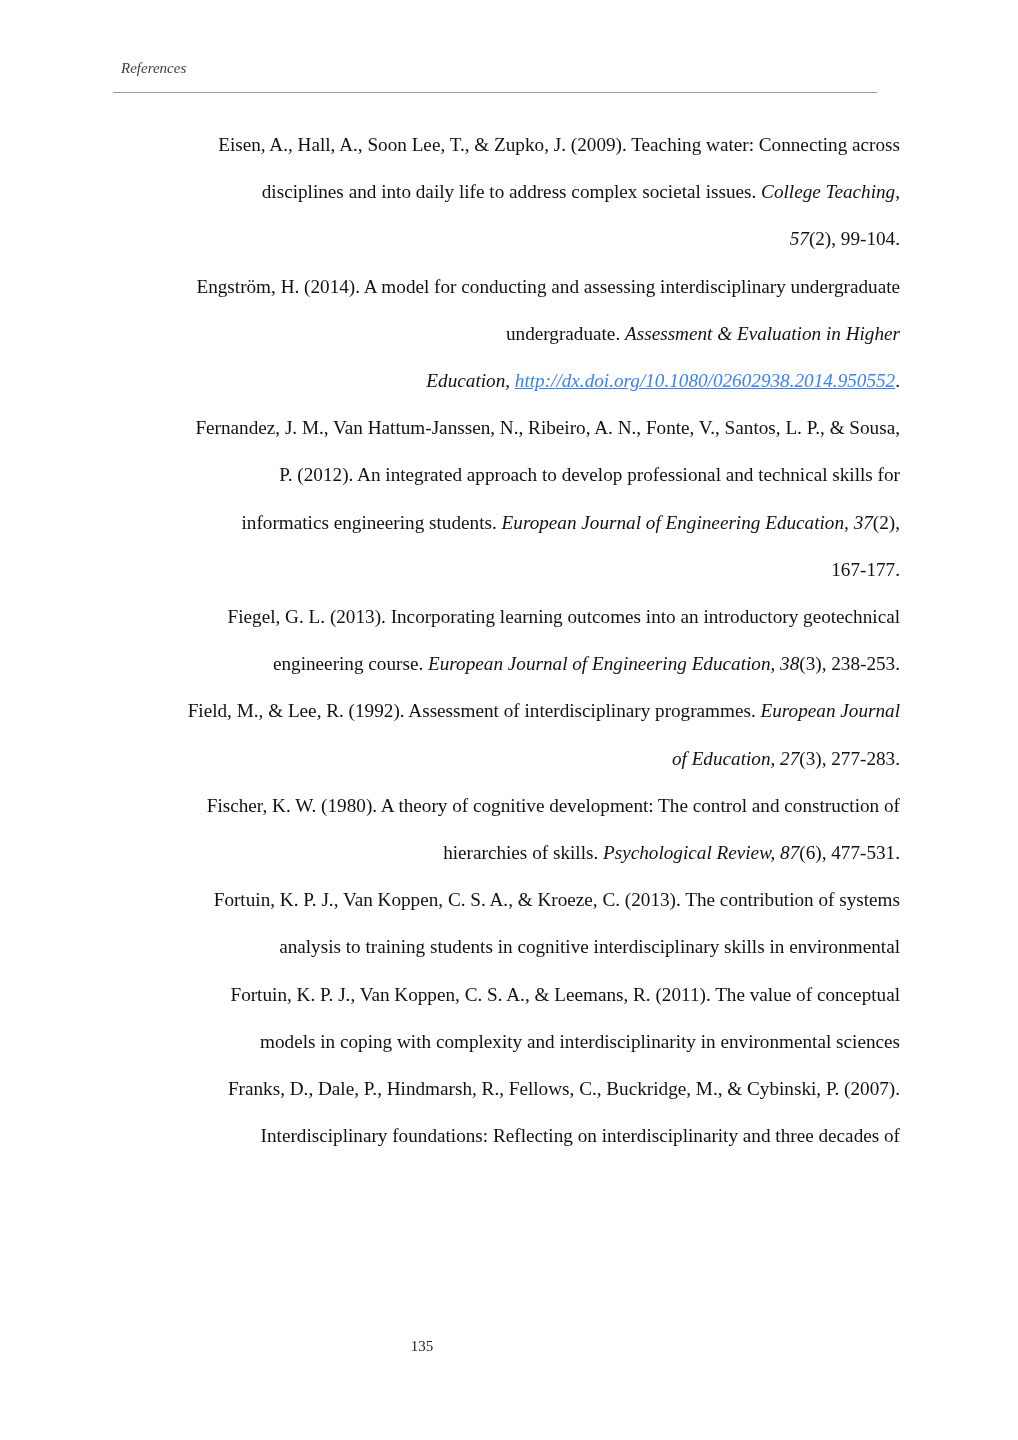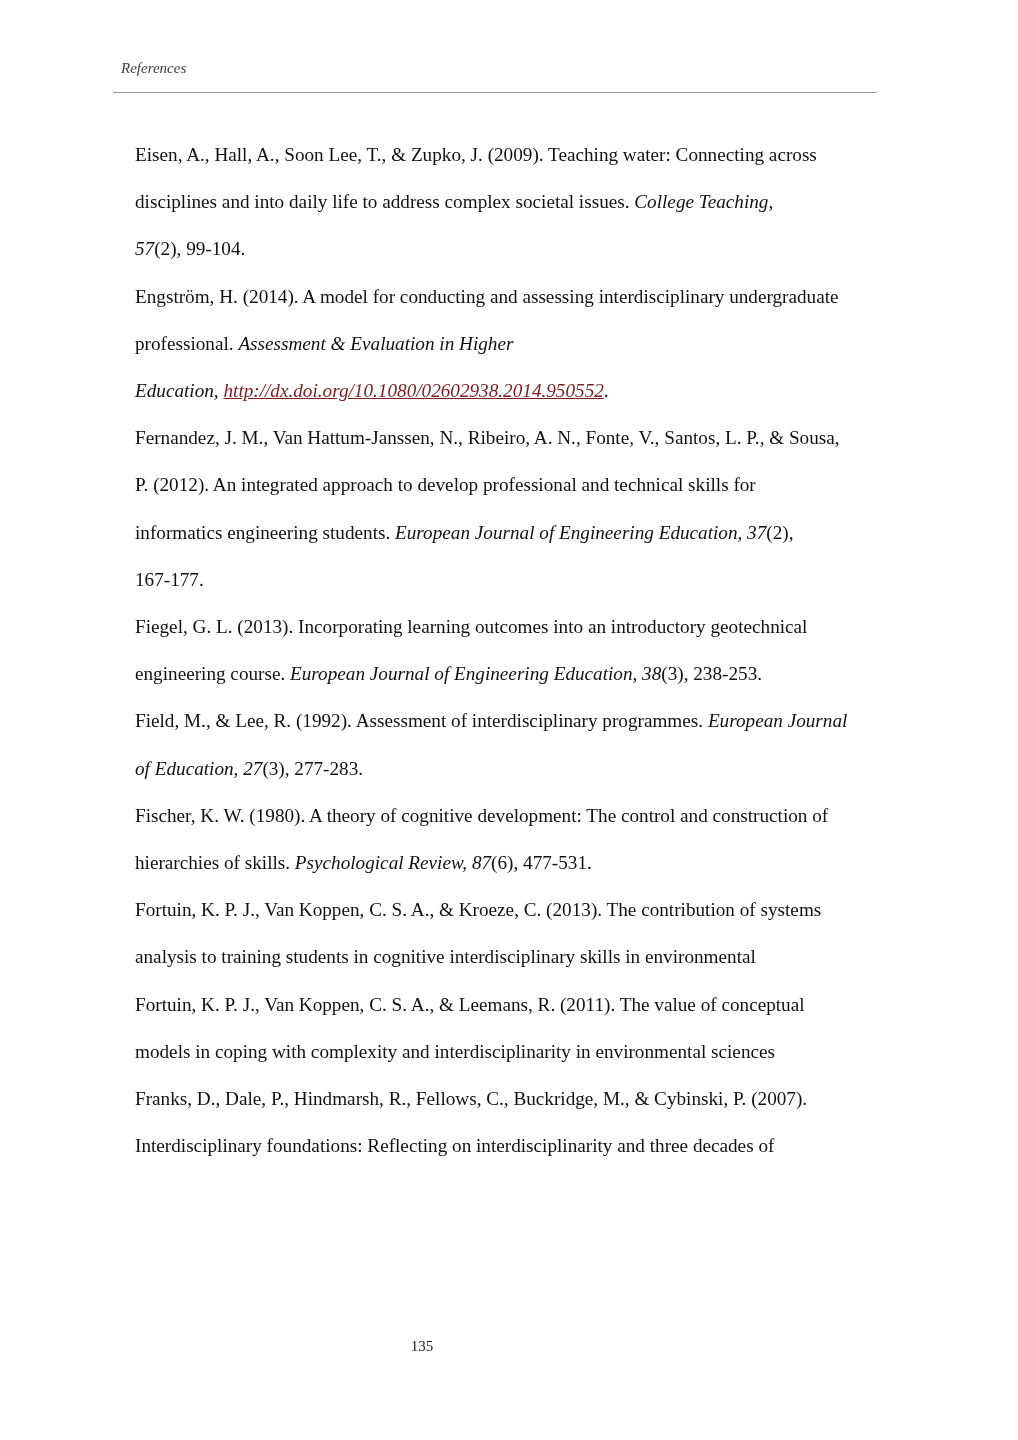--- a/index.html
+++ b/index.html
@@ -25,37 +25,38 @@
       top: 92px;
       width: 764px;
       height: 0;
       border-top: 1.3px solid #9a9a9a;
     }
     .ref-list {
       position: absolute;
       left: 121px;
       top: 117px;
       width: 775px;
-      margin: 14px;
+      margin: 4px;
       padding: 0;
       list-style: none;
+      text-align: right;
     }
     .ref {
       font-size: 19.2px;
       line-height: 47.2px;
       padding-left: 61px;
       text-indent: -61px;
       margin: 0;
       white-space: normal;
     }
     .ref .line { display: block; }
     .ref .line.cont { padding-left: 0; }
     .it { font-style: italic; }
     .link {
-      color: #7f1d1d;
+      color: #3b82f6;
       text-decoration: underline;
       font-style: italic;
     }
     .page-number {
       position: absolute;
       left: 0;
       width: 844px;
       top: 1338px;
       text-align: center;
       font-size: 15px;
@@ -69,21 +70,21 @@
 <div class="header-rule"></div>
 
 <ul class="ref-list" id="ref-list">
     <li class="ref">
       <span class="line"><span>Eisen, A., Hall, A., Soon Lee, T., &amp; Zupko, J. (2009). Teaching water: Connecting across</span></span>
       <span class="line cont"><span>disciplines and into daily life to address complex societal issues. </span><span class="it">College Teaching,</span></span>
       <span class="line cont"><span class="it">57</span><span>(2), 99-104.</span></span>
     </li>
     <li class="ref">
       <span class="line"><span>Engström, H. (2014). A model for conducting and assessing interdisciplinary undergraduate</span></span>
-      <span class="line cont"><span>professional. </span><span class="it">Assessment &amp; Evaluation in Higher</span></span>
+      <span class="line cont"><span>undergraduate. </span><span class="it">Assessment &amp; Evaluation in Higher</span></span>
       <span class="line cont"><span class="it">Education, </span><a class="link">http://dx.doi.org/10.1080/02602938.2014.950552</a><span>.</span></span>
     </li>
     <li class="ref">
       <span class="line"><span>Fernandez, J. M., Van Hattum-Janssen, N., Ribeiro, A. N., Fonte, V., Santos, L. P., &amp; Sousa,</span></span>
       <span class="line cont"><span>P. (2012). An integrated approach to develop professional and technical skills for</span></span>
       <span class="line cont"><span>informatics engineering students. </span><span class="it">European Journal of Engineering Education, 37</span><span>(2),</span></span>
       <span class="line cont"><span>167-177.</span></span>
     </li>
     <li class="ref">
       <span class="line"><span>Fiegel, G. L. (2013). Incorporating learning outcomes into an introductory geotechnical</span></span>

